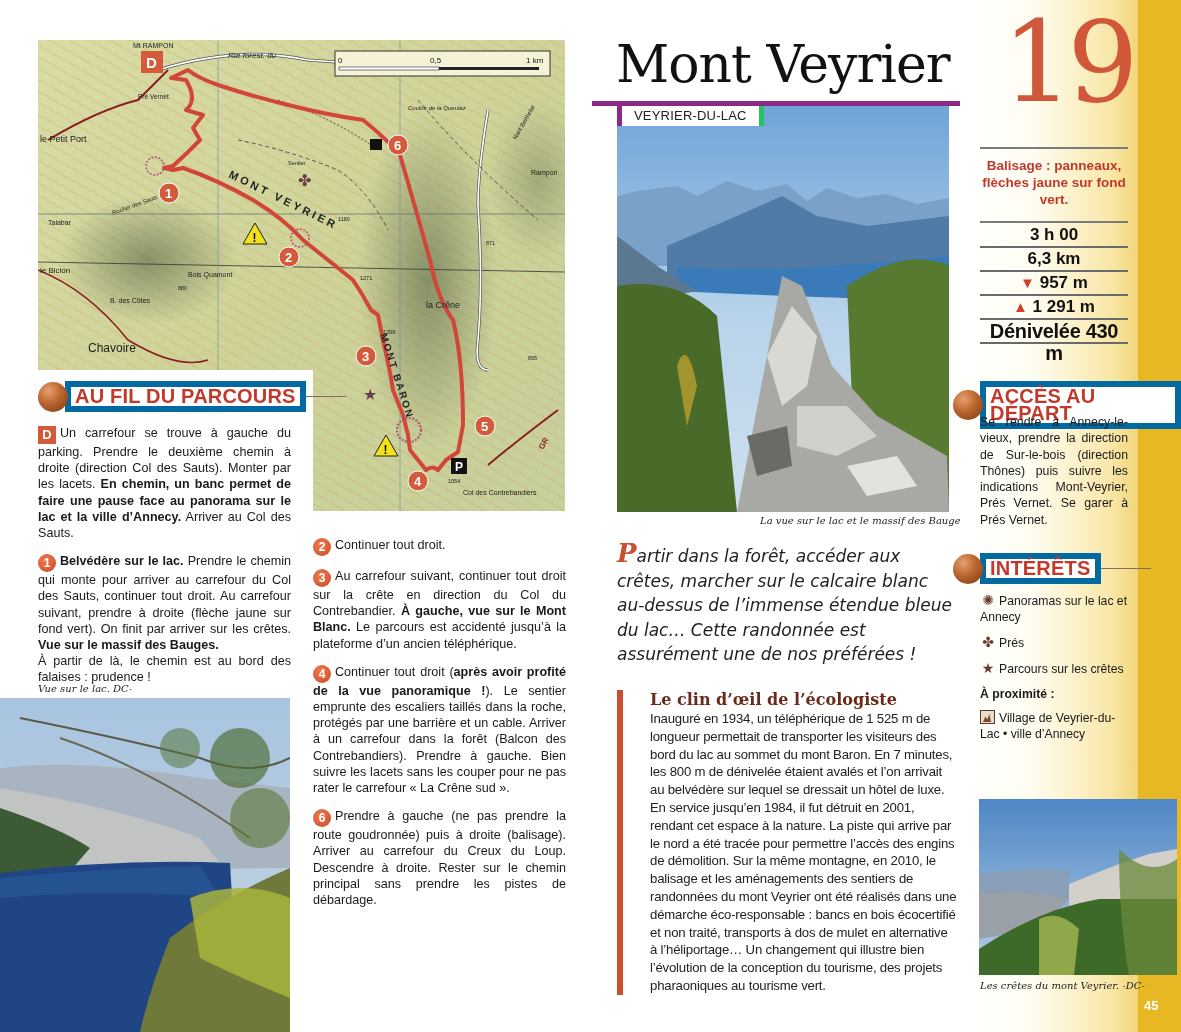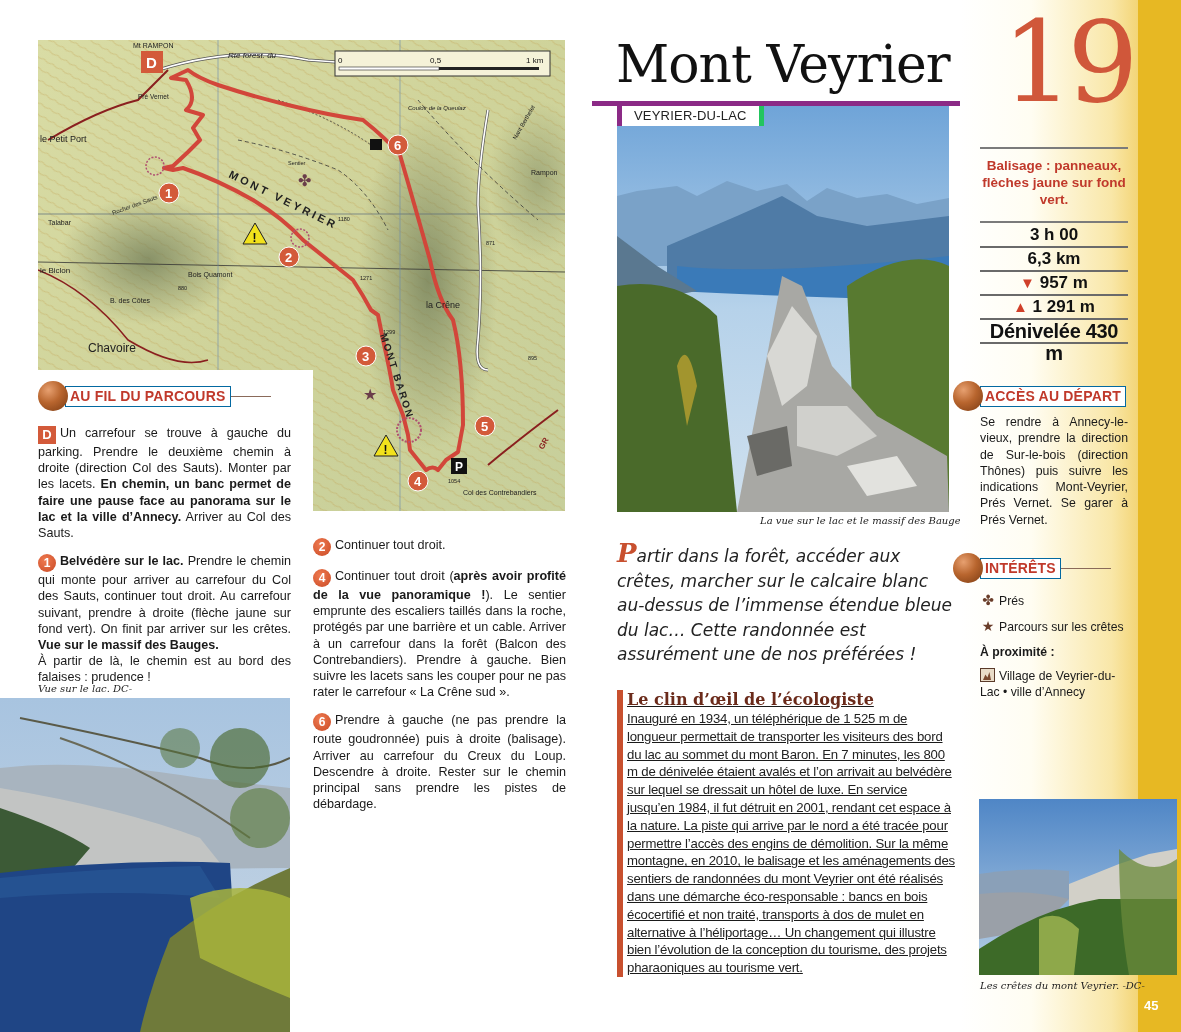--- a/index.html
+++ b/index.html
@@ -8,22 +8,22 @@
 
   
   #map { position: absolute; left: 38px; top: 40px; width: 527px; height: 471px; }
   #map svg { width: 100%; height: 100%; display: block; }
 
   
   .section-head { position: absolute; display: flex; align-items: center; }
   .ball { width: 30px; height: 30px; border-radius: 50%;
     background: radial-gradient(circle at 35% 30%, #e7a070 0%, #b8652e 45%, #7a3a12 100%);
     flex: none; position: relative; z-index: 2; }
-  .head-box { border: 1px solid #0369a1; background: #fff; color: #c0392b; font-weight: bold;
-    font-size: 14px; padding: 1px 4px; margin-left: -3px; line-height: 17px; letter-spacing: 0.2px; }
+  .head-box { border: 6px solid #0369a1; background: #fff; color: #c0392b; font-weight: bold;
+    font-size: 20px; padding: 1px 4px; margin-left: -3px; line-height: 17px; letter-spacing: 0.2px; }
   .head-rule { height: 1px; background: #8a6a5a; }
 
   #parcours-head { left: 38px; top: 381px; }
   #parcours-head .head-rule { width: 40px; }
 
   .col-text { position: absolute; font-size: 12.6px; line-height: 16.2px; text-align: justify; }
   .col-text p { margin-bottom: 12px; }
   .col-text b { font-weight: bold; }
   #col1 { left: 38px; top: 425px; width: 253px; }
   #col2 { left: 313px; top: 537px; width: 253px; }
@@ -48,22 +48,22 @@
     font-size: 13px; color: #222; letter-spacing: 0.2px; z-index: 2; }
 
   #photo-cairn { position: absolute; left: 617px; top: 106px; width: 332px; height: 406px; }
   #photo-cairn svg { width: 100%; height: 100%; display: block; }
   #cap-cairn { left: 760px; top: 515px; }
 
   #intro { position: absolute; left: 617px; top: 541px; width: 335px; font-family: "DejaVu Sans", sans-serif;
     font-style: italic; font-size: 17px; line-height: 24.5px; color: #222; }
   #intro .dropcap { font-family: "DejaVu Serif", serif; font-weight: bold; font-size: 26px; color: #c8502f; }
 
-  #eco { position: absolute; left: 617px; top: 690px; width: 340px; padding-left: 4px;
-    border-left: 6px solid #c8502f; text-decoration: underline; }
+  #eco { position: absolute; left: 617px; top: 690px; width: 340px; padding-left: 27px;
+    border-left: 6px solid #c8502f; }
   #eco h3 { font-family: "DejaVu Serif", serif; font-weight: bold; font-size: 16px; color: #6b2b1b; line-height: 20px; }
   #eco p { font-family: "Liberation Sans", sans-serif; font-size: 13.2px; line-height: 17.8px; color: #222; letter-spacing: -0.2px; }
 
   
   #side-bg { position: absolute; left: 960px; top: 0; width: 178px; height: 1032px;
     background: linear-gradient(to right, #ffffff 0%, #fffdf2 40%, #f9e7a8 85%, #f3d577 100%); }
   #side-band { position: absolute; left: 1138px; top: 0; width: 43px; height: 1032px; background: #e7b823; }
   #route-num { position: absolute; left: 1002px; top: 2px; font-family: "DejaVu Serif", serif; font-size: 112px;
     color: #d0573a; line-height: 120px; letter-spacing: -6px; }
   .side-rule { position: absolute; left: 980px; width: 148px; height: 2px; background: #7b7b7b; }
@@ -242,20 +242,21 @@
   <span class="head-box">AU FIL DU PARCOURS</span>
   <span class="head-rule"></span>
 </div>
 
 <div class="col-text" id="col1">
     <p><span class="step-d">D</span><span>Un carrefour se trouve à gauche du parking. Prendre le deuxième chemin à droite (direction Col des Sauts). Monter par les lacets. </span><b>En chemin, un banc permet de faire une pause face au panorama sur le lac et la ville d’Annecy.</b><span> Arriver au Col des Sauts.</span></p>
     <p><span class="step-n">1</span><b>Belvédère sur le lac.</b><span> Prendre le chemin qui monte pour arriver au carrefour du Col des Sauts, continuer tout droit. Au carrefour suivant, prendre à droite (flèche jaune sur fond vert). On finit par arriver sur les crêtes. </span><b>Vue sur le massif des Bauges.</b><span></span><br><span>À partir de là, le chemin est au bord des falaises : prudence !</span></p>
   </div>
 <div class="col-text" id="col2">
     <p><span class="step-n">2</span><span>Continuer tout droit.</span></p>
+    <p><span class="step-n">3</span><span>Au carrefour suivant, continuer tout droit sur la crête en direction du Col du Contrebandier. </span><b>À gauche, vue sur le Mont Blanc.</b><span> Le parcours est accidenté jusqu’à la plateforme d’un ancien téléphérique.</span></p>
     <p><span class="step-n">4</span><span>Continuer tout droit (</span><b>après avoir profité de la vue panoramique !</b><span>). Le sentier emprunte des escaliers taillés dans la roche, protégés par une barrière et un cable. Arriver à un carrefour dans la forêt (Balcon des Contrebandiers). Prendre à gauche. Bien suivre les lacets sans les couper pour ne pas rater le carrefour « La Crêne sud ».</span></p>
     <p><span class="step-n">6</span><span>Prendre à gauche (ne pas prendre la route goudronnée) puis à droite (balisage). Arriver au carrefour du Creux du Loup. Descendre à droite. Rester sur le chemin principal sans prendre les pistes de débardage.</span></p>
   </div>
 
 <div class="caption" id="cap-lake">Vue sur le lac. DC-</div>
 <div id="photo-lake">
   <svg viewBox="0 0 290 334" preserveAspectRatio="none">
     <defs>
       <linearGradient id="sky1" x1="0" y1="0" x2="0" y2="1">
         <stop offset="0" stop-color="#a8c4e0"></stop>
@@ -337,20 +338,21 @@
   <span class="head-box">ACCÈS AU DÉPART</span>
 </div>
 <div id="acces-text">Se rendre à Annecy-le-vieux, prendre la direction de Sur-le-bois (direction Thônes) puis suivre les indications Mont-Veyrier, Prés Vernet. Se garer à Prés Vernet.</div>
 
 <div class="section-head" id="interets-head">
   <span class="ball"></span>
   <span class="head-box">INTÉRÊTS</span>
   <span class="head-rule"></span>
 </div>
 <div id="interets">
+  <div class="int-item"><span class="int-ico">✺</span><span>Panoramas sur le lac et Annecy</span></div>
   <div class="int-item"><span class="int-ico">✤</span><span>Prés</span></div>
   <div class="int-item"><span class="int-ico">★</span><span>Parcours sur les crêtes</span></div>
   <div id="proximite">À proximité :</div>
   <div><span class="near-ico"></span><span>Village de Veyrier-du-Lac • ville d’Annecy</span></div>
 </div>
 
 <div id="photo-cretes">
   <svg viewBox="0 0 198 176" preserveAspectRatio="none">
     <defs>
       <linearGradient id="sky3" x1="0" y1="0" x2="0" y2="1">

